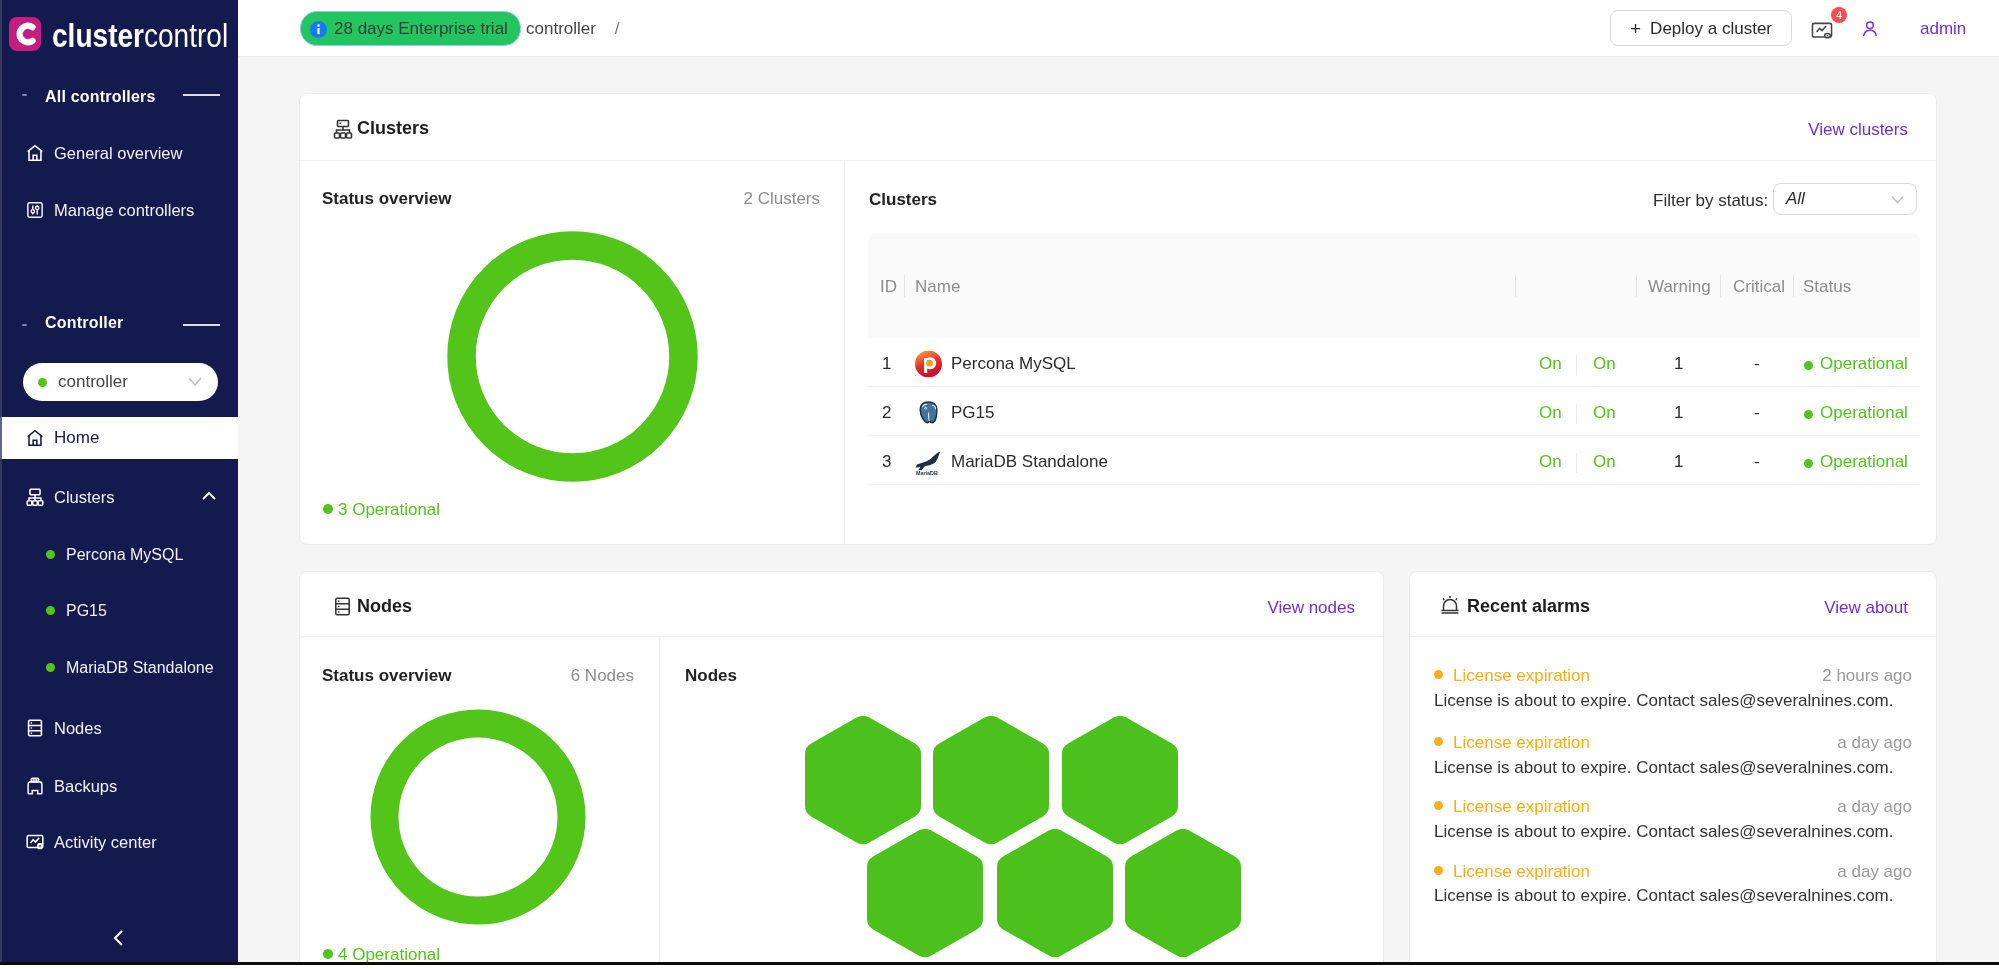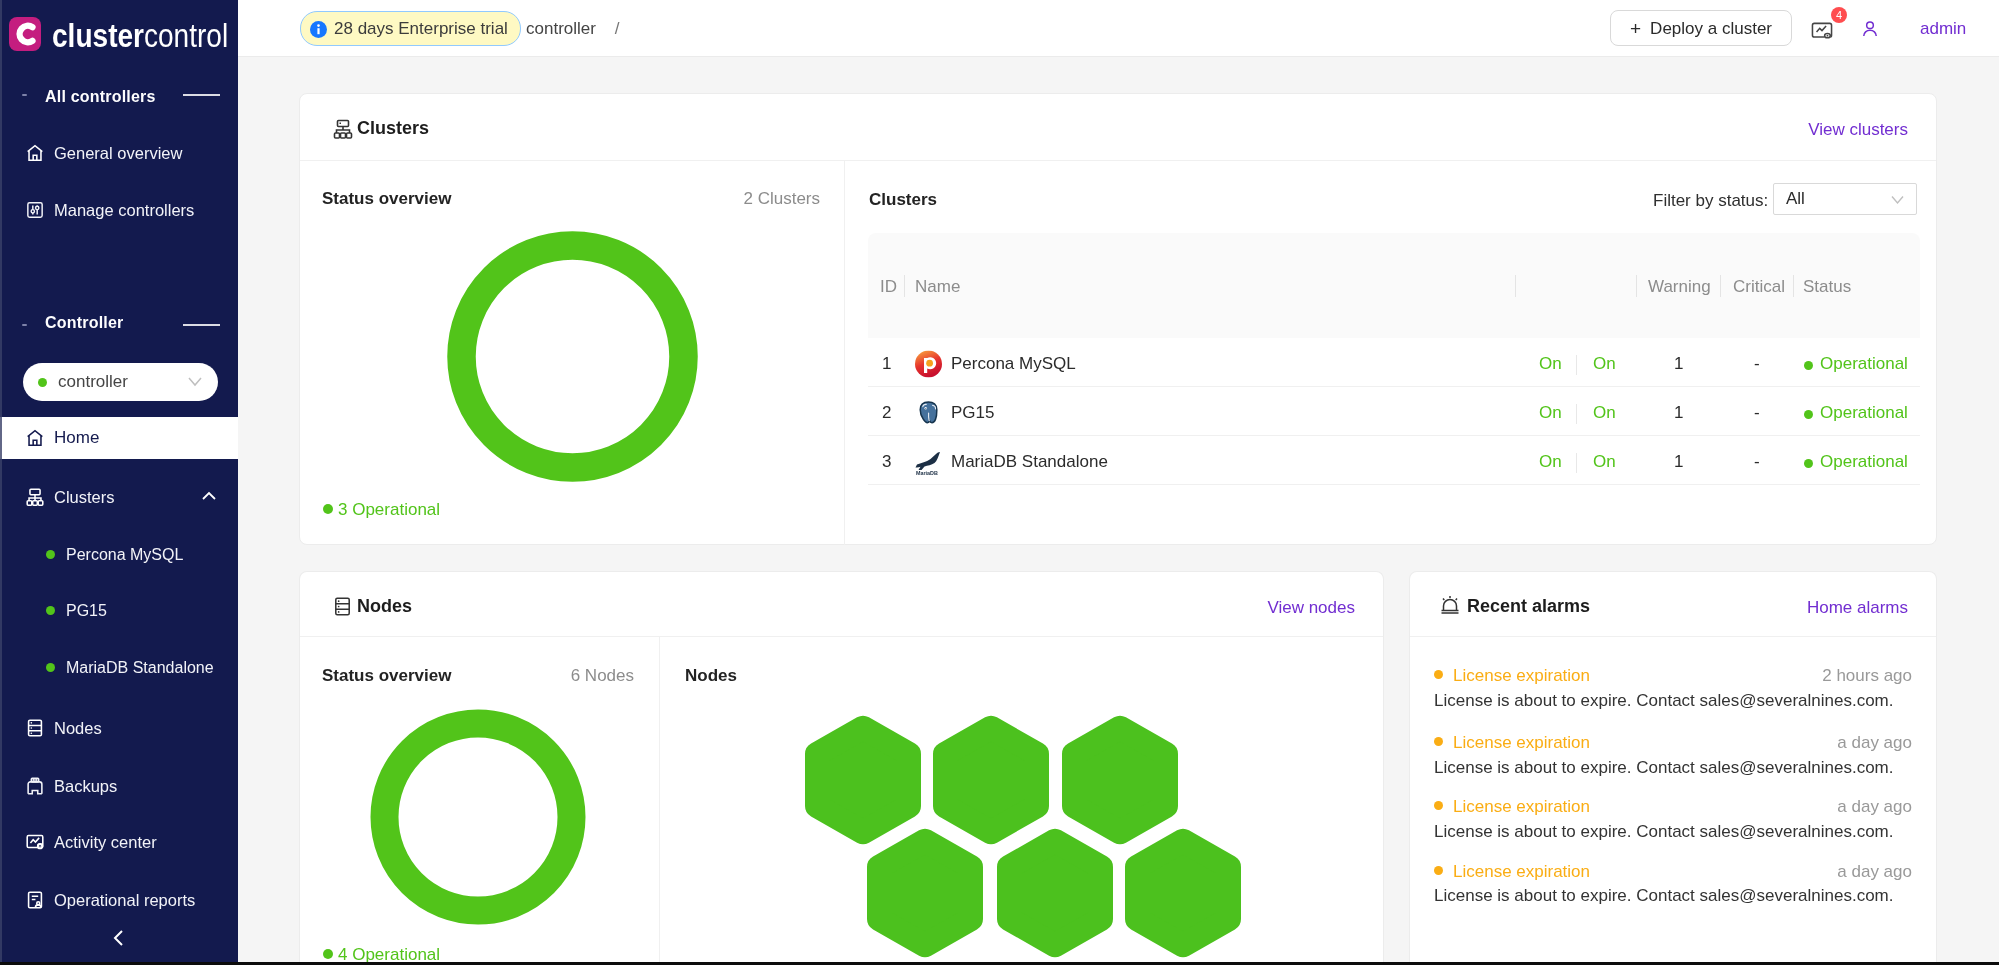--- a/index.html
+++ b/index.html
@@ -21,21 +21,21 @@
 .subtx { position:absolute; left:66px; color:#f2f3f8; font-size:16px; white-space:nowrap; transform:translateY(-50%); }
 #ctrlsel { position:absolute; left:23px; top:363px; width:195px; height:38px; background:#fff; border-radius:19px; }
 #ctrlsel .dot { position:absolute; left:15px; top:15px; width:9px; height:9px; border-radius:50%; background:#52c41a; }
 #ctrlsel .t { position:absolute; left:35px; top:9px; font-size:17px; color:#454545; }
 #homerow { position:absolute; left:0; top:417px; width:238px; height:42px; background:#fff; color:#141a4e; }
 #homerow .ic { position:absolute; left:24px; top:10px; width:22px; height:22px; }
 #homerow .tx { position:absolute; left:54px; top:50%; transform:translateY(-50%); font-size:17px; }
 
 
 #topbar { position:absolute; left:238px; top:0; width:1761px; height:57px; background:#fff; border-bottom:1px solid #ebebeb; }
-#trial { position:absolute; left:62px; top:11px; height:35px; padding:0 12px 0 33px; background:#fef9c3; border:1px solid #91caff; border-radius:17px; font-size:17px; color:#3c3c3c; line-height:33px; }
+#trial { position:absolute; left:62px; top:11px; height:35px; padding:0 12px 0 33px; background:#22c55e; border:1px solid #91caff; border-radius:17px; font-size:17px; color:#3c3c3c; line-height:33px; }
 #trial svg { position:absolute; left:9px; top:9px; }
 #crumb { position:absolute; left:288px; top:19px; font-size:17px; color:#444; }
 #crumb .sl { color:#777; margin-left:14px; }
 #deploy { position:absolute; left:1372px; top:10px; width:182px; height:36px; border:1px solid #d9d9d9; border-radius:8px; background:#fff; font-size:17px; color:#2b2b2b; text-align:center; line-height:34px; }
 #actico { position:absolute; left:1573px; top:22px; }
 #actbadge { position:absolute; left:1593px; top:7px; min-width:16px; height:16px; background:#ff4d4f; border-radius:8px; color:#fff; font-size:11px; text-align:center; line-height:16px; padding:0 4px; }
 #userico { position:absolute; left:1622px; top:19px; }
 #admin { position:absolute; left:1646px; top:19px; font-size:17px; color:#722ed1;margin-left:36px; }
 
 
@@ -47,21 +47,21 @@
 .cardhead .hlink { position:absolute; right:28px; top:26px; font-size:17px; color:#722ed1; }
 .paneltitle { font-size:17px; font-weight:bold; color:#232323; position:absolute; }
 .graytx { font-size:17px; color:#8c8c8c; position:absolute; }
 .gdot { position:absolute; width:10px; height:10px; border-radius:50%; background:#52c41a; }
 .greentx { position:absolute; font-size:17px; color:#52c41a; }
 
 
 #card1 { left:61px; top:36px; width:1638px; height:452px; }
 #c1left { position:absolute; left:0; top:67px; width:545px; height:384px; border-right:1px solid #f0f0f0; }
 #c1right { position:absolute; left:545px; top:67px; right:0; height:384px; }
-#fselect { position:absolute; left:928px; top:22px; width:144px; height:32px; border:1px solid #d9d9d9; border-radius:2px; font-size:17px; color:#2b2b2b; line-height:30px; padding-left:12px; background:#fff; }
+#fselect { position:absolute; left:928px; top:22px; width:144px; height:32px; border:1px solid #d9d9d9; border-radius:8px; font-size:17px; color:#2b2b2b; line-height:30px; padding-left:12px; background:#fff;font-style:italic; }
 
 #tbl { position:absolute; left:23px; top:72px; width:1052px; }
 #thead { position:relative; height:105px; background:#fafafa; border-radius:8px 8px 0 0; color:#8c8c8c; font-size:17px; }
 .th { position:absolute; }
 .thsep { position:absolute; top:42px; width:1px; height:22px; background:#e4e4e4; }
 .trow { position:relative; height:49px; border-bottom:1px solid #f0f0f0; font-size:17px; color:#2b2b2b; }
 .td { position:absolute; top:calc(50% + 2px); transform:translateY(-50%); }
 .ongrn { color:#52c41a; }
 .onsep { position:absolute; left:708px; top:17px; width:1px; height:20px; background:#e8e8e8; }
 .stdot { position:absolute; left:936px; top:23px; width:9px; height:9px; border-radius:50%; background:#52c41a; }
@@ -172,29 +172,20 @@
   </div>
   <div class="mi" style="top:822px">
     <svg class="ic" viewBox="0 0 24 24" fill="none" stroke="#fff" stroke-width="1.7">
         <rect x="3.5" y="5" width="17" height="13" rx="1.5"></rect>
         <path d="M7 13 l3-3.5 2.5 2.5 4-4.5"></path>
         <circle cx="17.5" cy="16.5" r="2.6" fill="#131a4e"></circle>
         <circle cx="17.5" cy="16.5" r="2.2" fill="none"></circle>
         <circle cx="17.5" cy="16.5" r="0.8" fill="#fff" stroke="none"></circle>
       </svg>
     <span class="tx">Activity center</span>
-  </div>
-  <div class="mi" style="top:880px">
-    <svg class="ic" viewBox="0 0 24 24" fill="none" stroke="#fff" stroke-width="1.7">
-        <rect x="5" y="3.5" width="14" height="17" rx="1.5"></rect>
-        <path d="M8.5 8 h7 M8.5 11.5 h4"></path>
-        <circle cx="15.5" cy="15.5" r="1.6"></circle>
-        <path d="M12.5 20 c0-1.7 1.3-2.7 3-2.7 s3 1 3 2.7"></path>
-      </svg>
-    <span class="tx">Operational reports</span>
   </div>
 
   <svg style="position:absolute;left:110px;top:928px" width="18" height="20" viewBox="0 0 18 20" fill="none" stroke="#fff" stroke-width="2">
       <path d="M12 3 L5 10 L12 17"></path>
     </svg>
 </div>
 
 <div id="topbar">
   <div id="trial">
     <svg width="17" height="17" viewBox="0 0 17 17">
@@ -367,21 +358,21 @@
   </div>
 
   <div class="card" id="card3">
     <div class="cardhead" style="height:65px">
       <svg class="hic" style="left:30px;top:23px" width="20" height="22" viewBox="0 0 20 22" fill="none" stroke="#333" stroke-width="1.5">
           <path d="M3.5 15 v-4 a6.5 6.5 0 0 1 13 0 v4"></path>
           <path d="M1.5 15.5 h17 M1.5 18 h17"></path>
           <path d="M10 1 v2 M3 3.5 l1.3 1.5 M17 3.5 l-1.3 1.5"></path>
         </svg>
       <span class="htx">Recent alarms</span>
-      <span class="hlink">Home alarms</span>
+      <span class="hlink">View about</span>
     </div>
     <div class="alarm-dot" style="top:98px"></div>
     <div class="alarm-t" style="top:94px">License expiration</div>
     <div class="alarm-time" style="top:94px">2 hours ago</div>
     <div class="alarm-d" style="top:119px">License is about to expire. Contact sales@severalnines.com.</div>
 
     <div class="alarm-dot" style="top:165px"></div>
     <div class="alarm-t" style="top:161px">License expiration</div>
     <div class="alarm-time" style="top:161px">a day ago</div>
     <div class="alarm-d" style="top:186px">License is about to expire. Contact sales@severalnines.com.</div>

